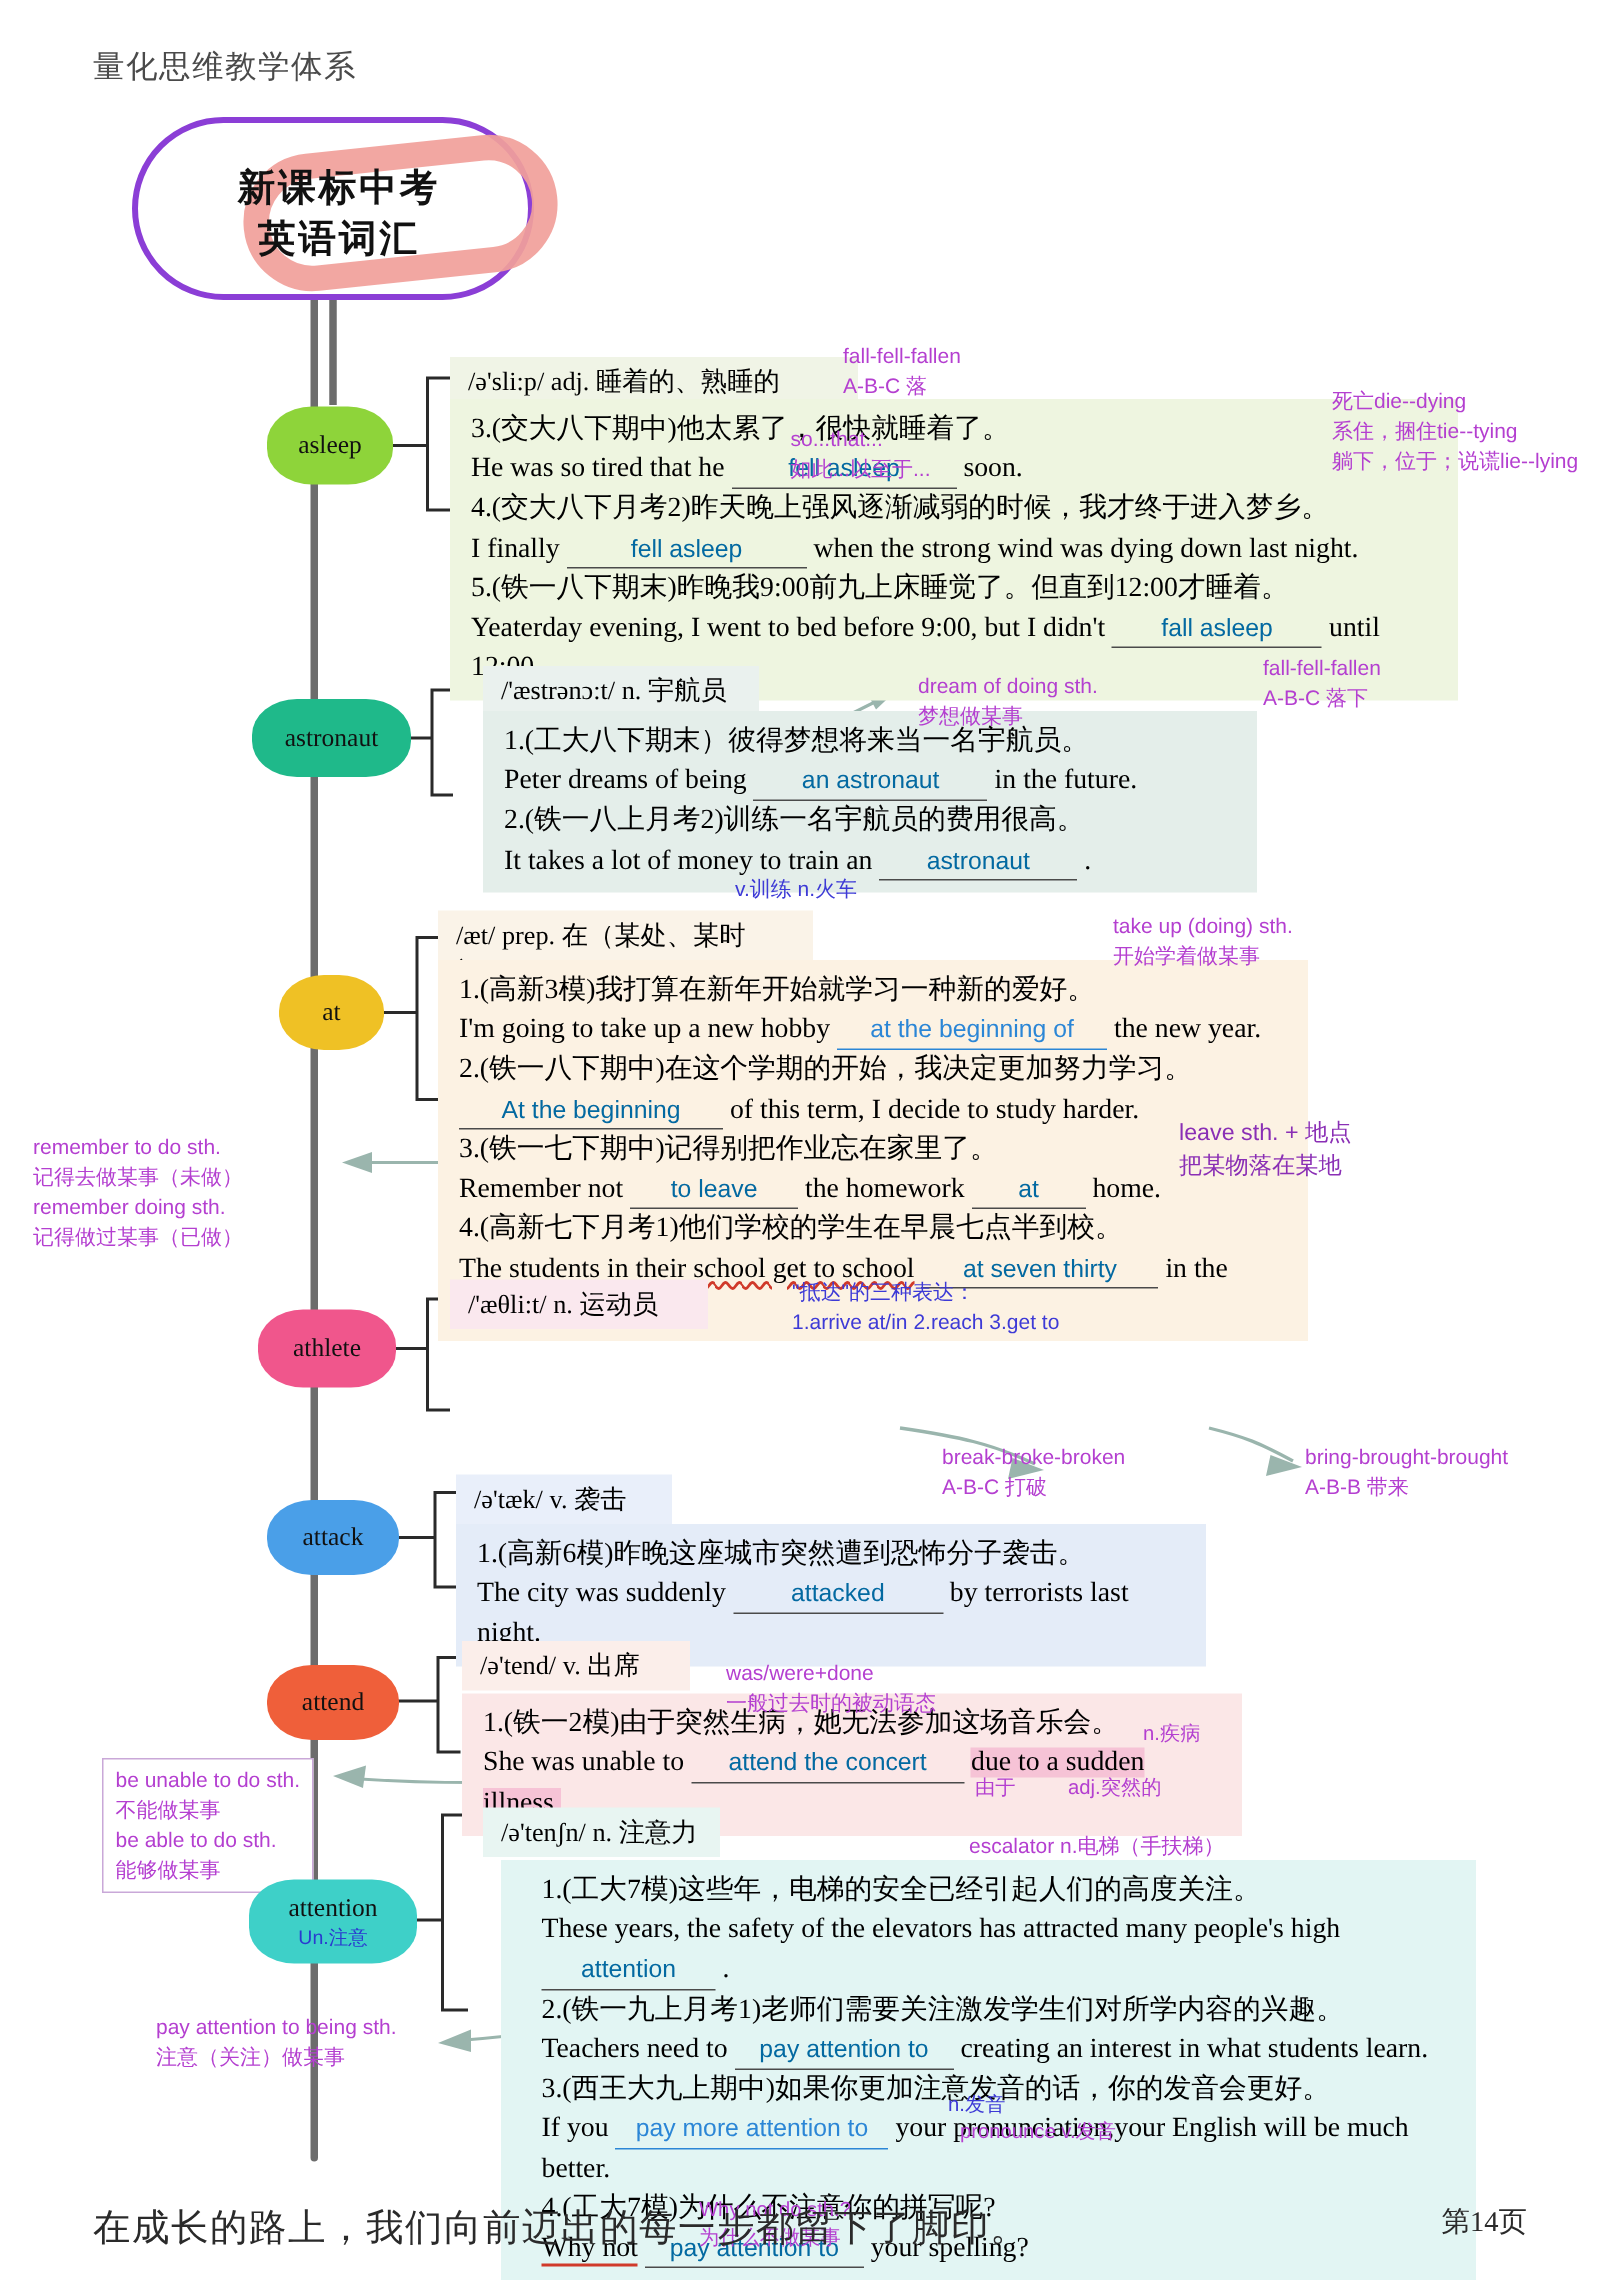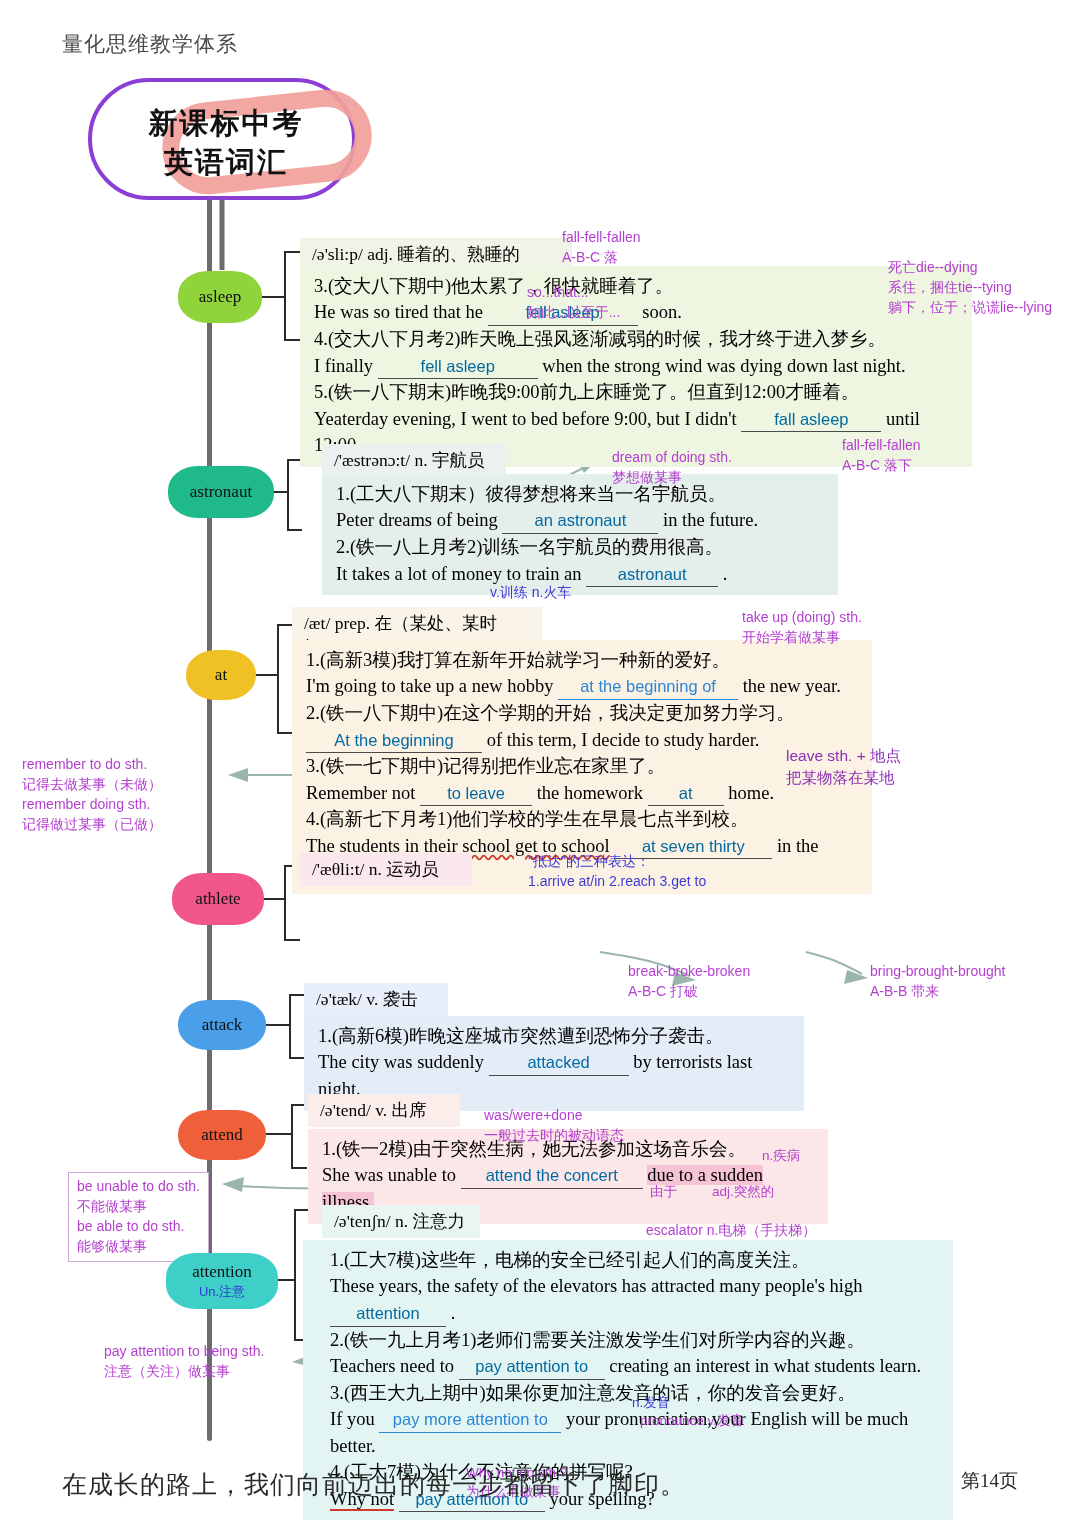--- a/index.html
+++ b/index.html
@@ -38,21 +38,21 @@
     position:absolute; left:70px; top:14px;
     width:210px; height:92px;
     border:17px solid #f1a09a; border-radius:48px;
     transform:rotate(-6deg);
     opacity:.92;
   }
   .root-txt {
     position:absolute; left:0; top:0; width:268px; height:122px;
     display:flex; flex-direction:column; align-items:center; justify-content:center;
     font-family:"Liberation Sans", sans-serif;
-    font-weight:bold; font-size:29px; color:#111; line-height:1.35;
+    font-weight:bold; font-size:25px; color:#111; line-height:1.35;
     letter-spacing:2px;
   }
 
   
   .node {
     position:absolute;
     display:flex; flex-direction:column;
     align-items:center; justify-content:center;
     border-radius:30px/24px;
     font-family:"Liberation Serif", serif;
@@ -370,21 +370,21 @@
 
   <div class="node" style="left:166px;top:1253px;width:112px;height:56px;background:#3ed0c8;">
     <span>attention</span>
     <span class="sub">Un.注意</span>
   </div>
 
   <div class="phon" style="left:322px;top:1205px;width:158px;background:#e8f5f2;">
     <span>/ə'tenʃn/ n. 注意力</span>
   </div>
 
-  <div class="body" style="left:303px;top:1240px;width:650px;background:#e2f5f3;padding-left:27px;">
+  <div class="body" style="left:334px;top:1240px;width:650px;background:#e2f5f3;padding-left:27px;">
     <div>
       <span>1.</span><span>(工大7模)</span><span>这些年，电梯的安全已经引起人们的高度关注。</span>
     </div>
     <div>
       <span>These years, the safety of the elevators has attracted many people's high</span>
       <span class="blank" style="width:116px">attention</span>
       <span>.</span>
     </div>
     <div>
       <span>2.</span><span>(铁一九上月考1)</span><span>老师们需要关注激发学生们对所学内容的兴趣。</span>

